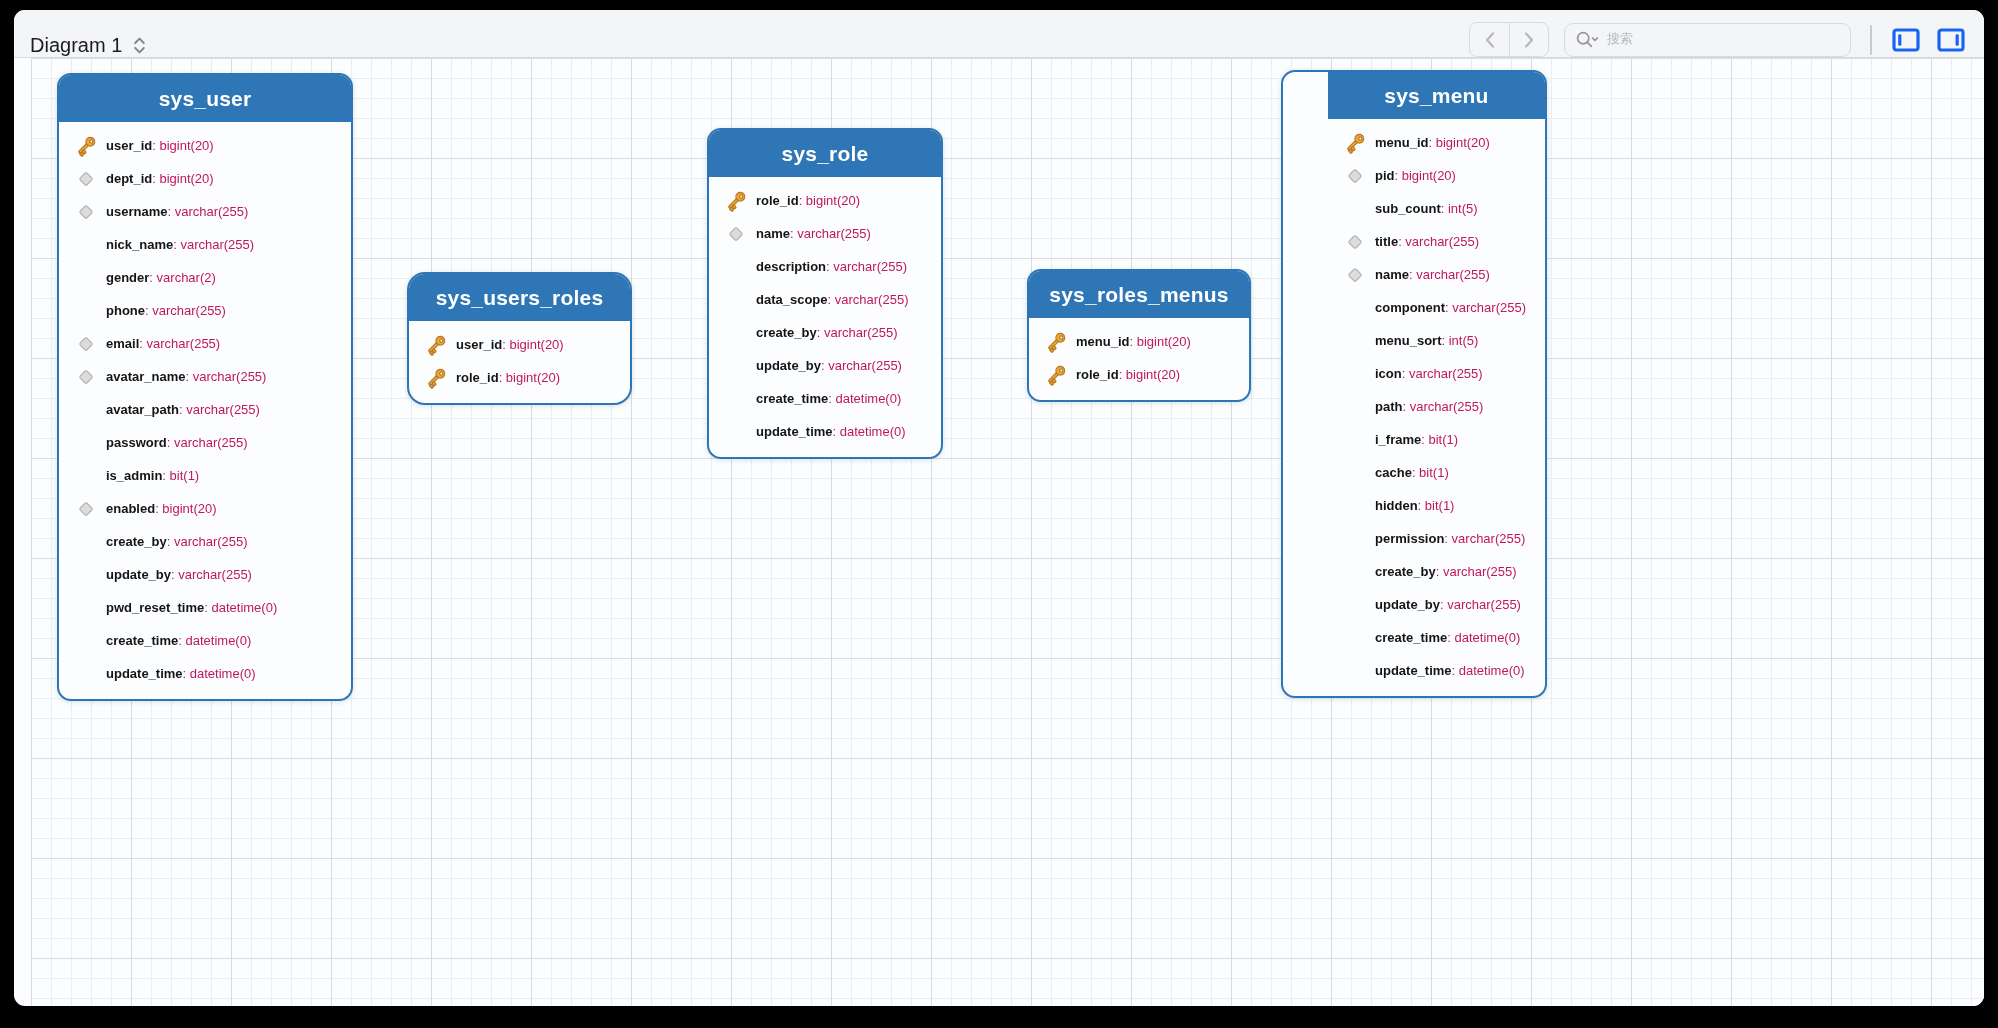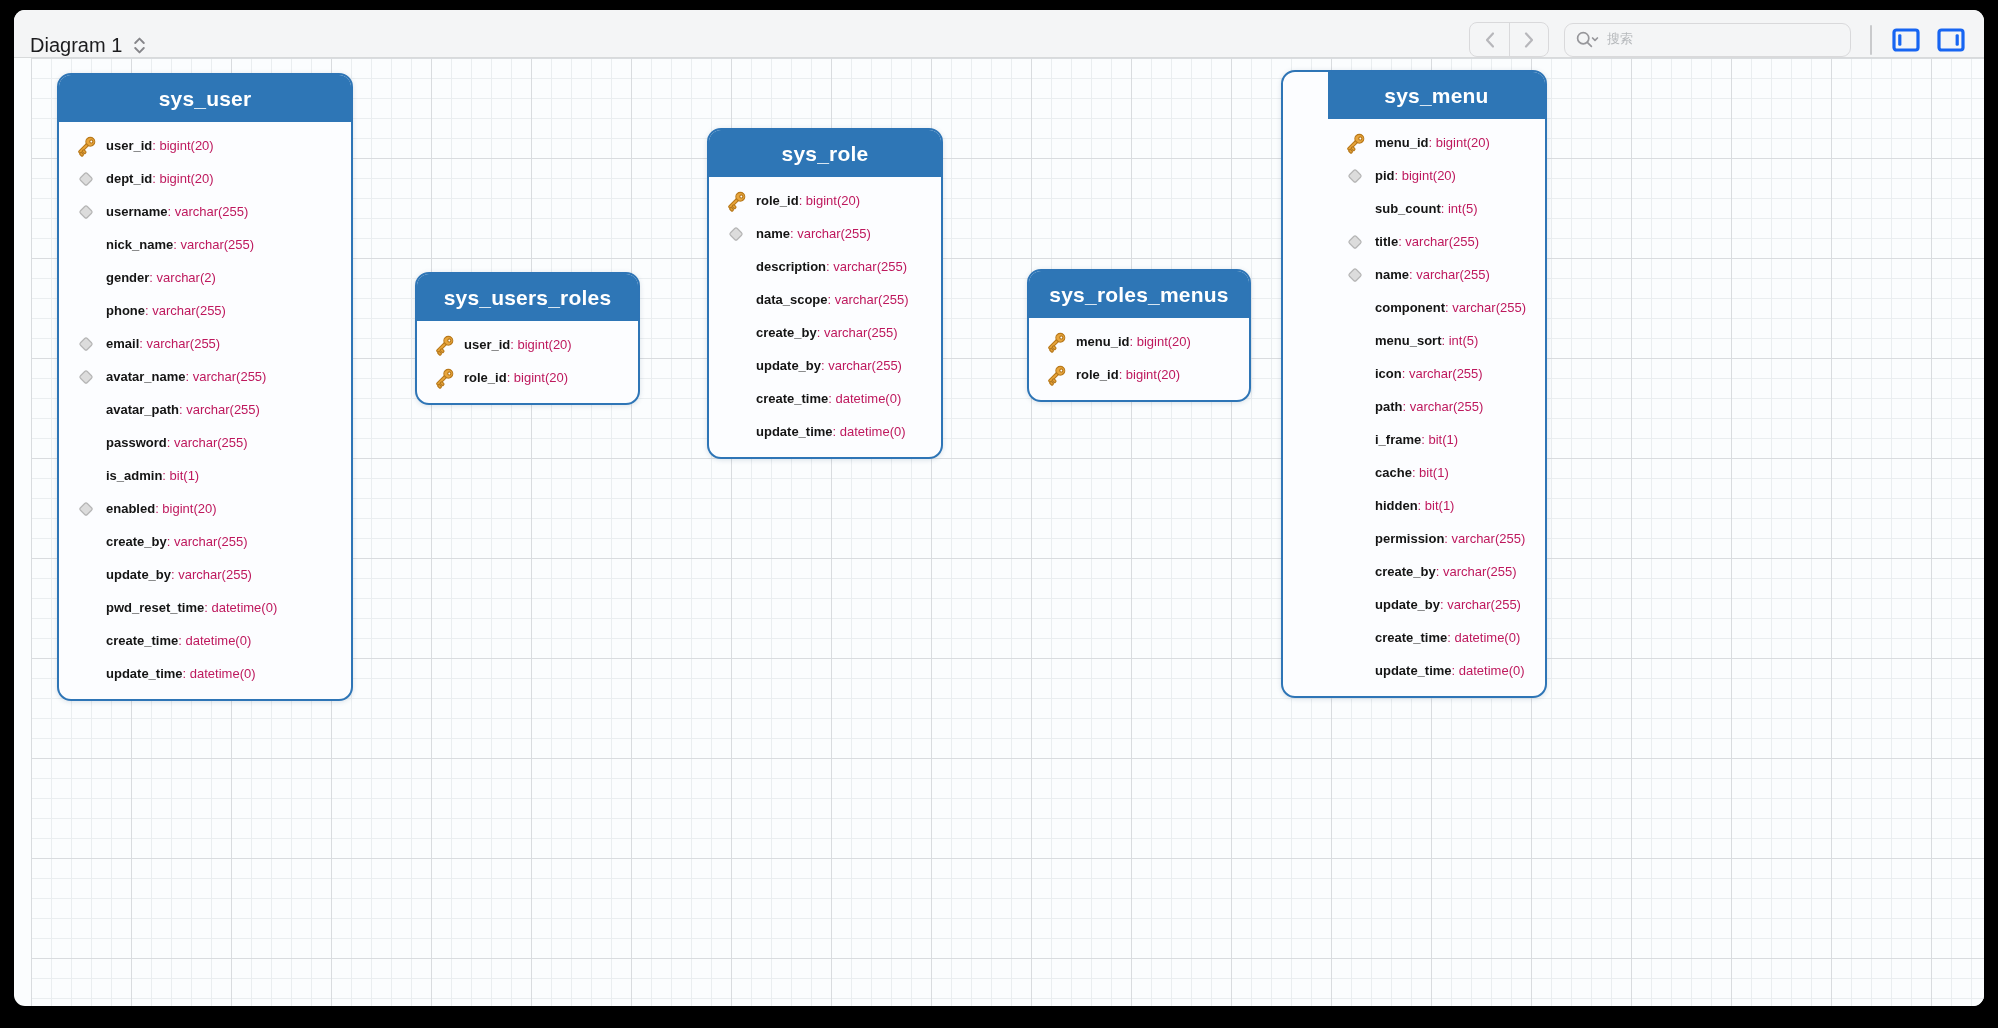--- a/index.html
+++ b/index.html
@@ -236,21 +236,21 @@
             <span class="fname">create_time</span>
             <span class="ftype">: datetime(0)</span>
           </div>
           <div class="field-row">
             <span class="field-icon"></span>
             <span class="fname">update_time</span>
             <span class="ftype">: datetime(0)</span>
           </div>
         </div>
   </div>
-      <div class="entity" style="left: 384px; top: 214px; width: 225px;">
+      <div class="entity" style="left: 376px; top: 214px; width: 225px; border-radius: 18px;">
     <div class="entity-header">
       <span class="entity-title">sys_users_roles</span>
     </div>
     <div class="entity-body">
           <div class="field-row">
             <span class="field-icon">
               <svg width="24" height="24" viewBox="0 0 24 24">
                 <g transform="rotate(45 12 12)" stroke="#b8791b" stroke-width="1.2">
                   <rect x="10.55" y="8.5" width="2.9" height="13" rx="1.2" fill="#e9a63c"></rect>
                   <rect x="12.8" y="16.1" width="3.8" height="2.5" rx="1" fill="#e9a63c"></rect>

